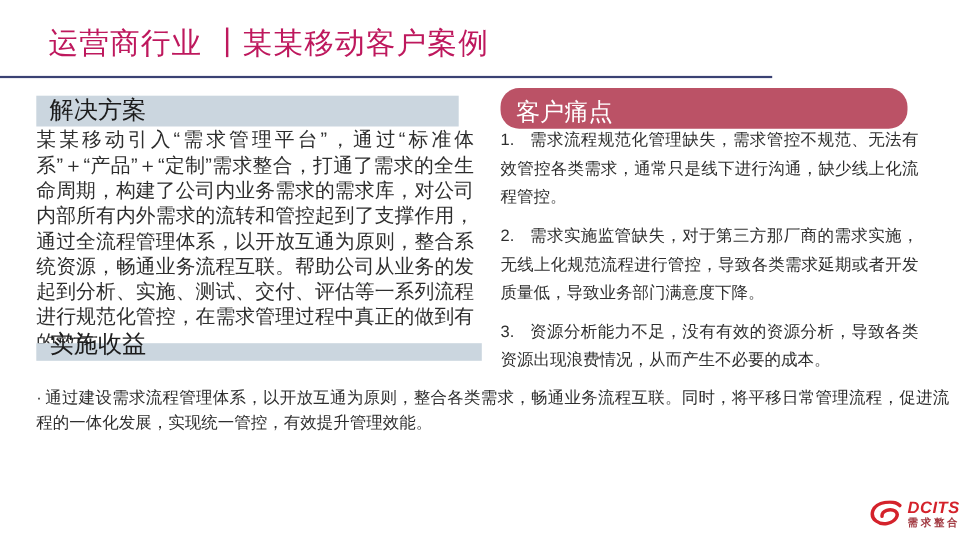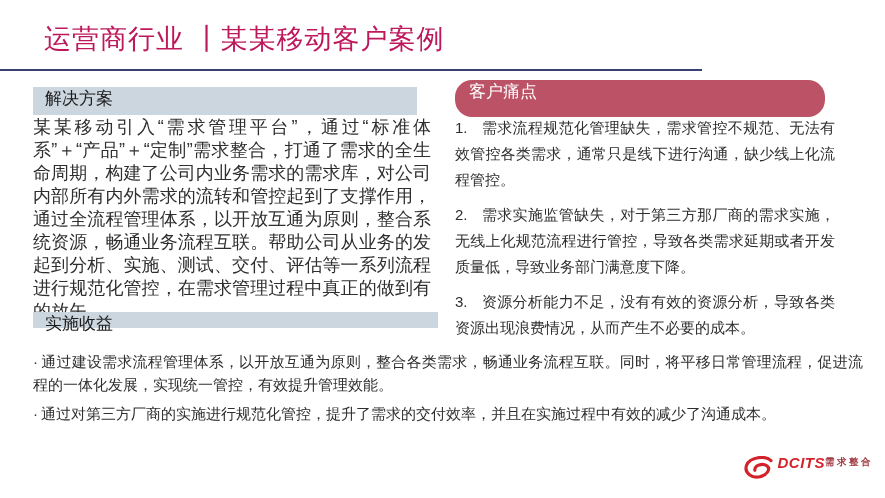--- a/index.html
+++ b/index.html
@@ -14,22 +14,22 @@
   .slide-title {
     position:absolute; left:44px; top:21px;
     font-size:27px; font-weight:normal; color:#be185d;
     letter-spacing:1px; white-space:nowrap;
   }
   .title-divider {
     position:absolute; left:0; top:69px;
     width:702px; height:2px; background:#3a4273;
   }
   .section-hdr {
-    position:absolute; display:flex; align-items:flex-start;
-    padding-left:12px; font-size:17px; color:#1c1c1c;
+    position:absolute; display:flex; align-items:flex-end;
+    padding-left:12px; font-size:22px; color:#1c1c1c;
     background:#cbd6df; white-space:nowrap;
   }
   .hdr-solution { left:33px; top:87px; width:384px; height:28px; }
   .hdr-benefit  { left:33px; top:312px; width:405px; height:16px; }
   .hdr-pain {
     left:455px; top:80px; width:370px; height:37px;
     background:#bb5266; color:#ffffff; padding-left:14px;border-radius:17px;
   }
   .solution-body {
     position:absolute; left:33px; top:116px; width:398px;
@@ -48,21 +48,21 @@
     font-size:15px; line-height:23px; text-align:justify;
     color:#2e2e2e;
   }
   .benefit-item { margin-bottom:6px; }
   .bullet-dot { margin-right:3px; }
   .logo {
     position:absolute; right:12px; bottom:14px;
     display:flex; align-items:flex-start; gap:3px;
   }
   .logo-mark { flex:0 0 auto; margin-top:1px; }
-  .logo-text { display:flex; flex-direction:row; line-height:1; }
+  .logo-text { display:flex; flex-direction:column; line-height:1; }
   .logo-brand {
     font-size:15px; font-weight:bold; font-style:italic;
     color:#d4222b; letter-spacing:0.5px;
   }
   .logo-sub {
     font-size:9.5px; font-weight:bold; color:#a23a42;
     margin-top:2px; letter-spacing:2.5px; white-space:nowrap;
   }
 </style>
 </head>
@@ -91,23 +91,20 @@
   </div>
 </div>
 
 <div class="section-hdr hdr-benefit">
   <span>实施收益</span>
 </div>
 <div class="benefit-body">
   <div class="benefit-item">
     <span class="bullet-dot">·</span><span>通过建设需求流程管理体系，以开放互通为原则，整合各类需求，畅通业务流程互联。同时，将平移日常管理流程，促进流程的一体化发展，实现统一管控，有效提升管理效能。</span>
   </div>
-  <div class="benefit-item">
-    <span class="bullet-dot">·</span><span>通过对第三方厂商的实施进行规范化管控，提升了需求的交付效率，并且在实施过程中有效的减少了沟通成本。</span>
-  </div>
 </div>
 
 <div class="logo">
   <span class="logo-mark">
     <svg width="32" height="24" viewBox="0 0 34 26" aria-hidden="true">
       <path d="M30,5 C24,-1 7,1 3.5,10 C0.5,18.5 10,24.5 18,22.5 C26,20.5 30,14 25.5,10.5 C21,7.5 12,9.5 12.5,15.5" fill="none" stroke="#d4222b" stroke-width="3.4" stroke-linecap="round"></path>
     </svg>
   </span>
   <span class="logo-text">
     <span class="logo-brand">DCITS</span>

